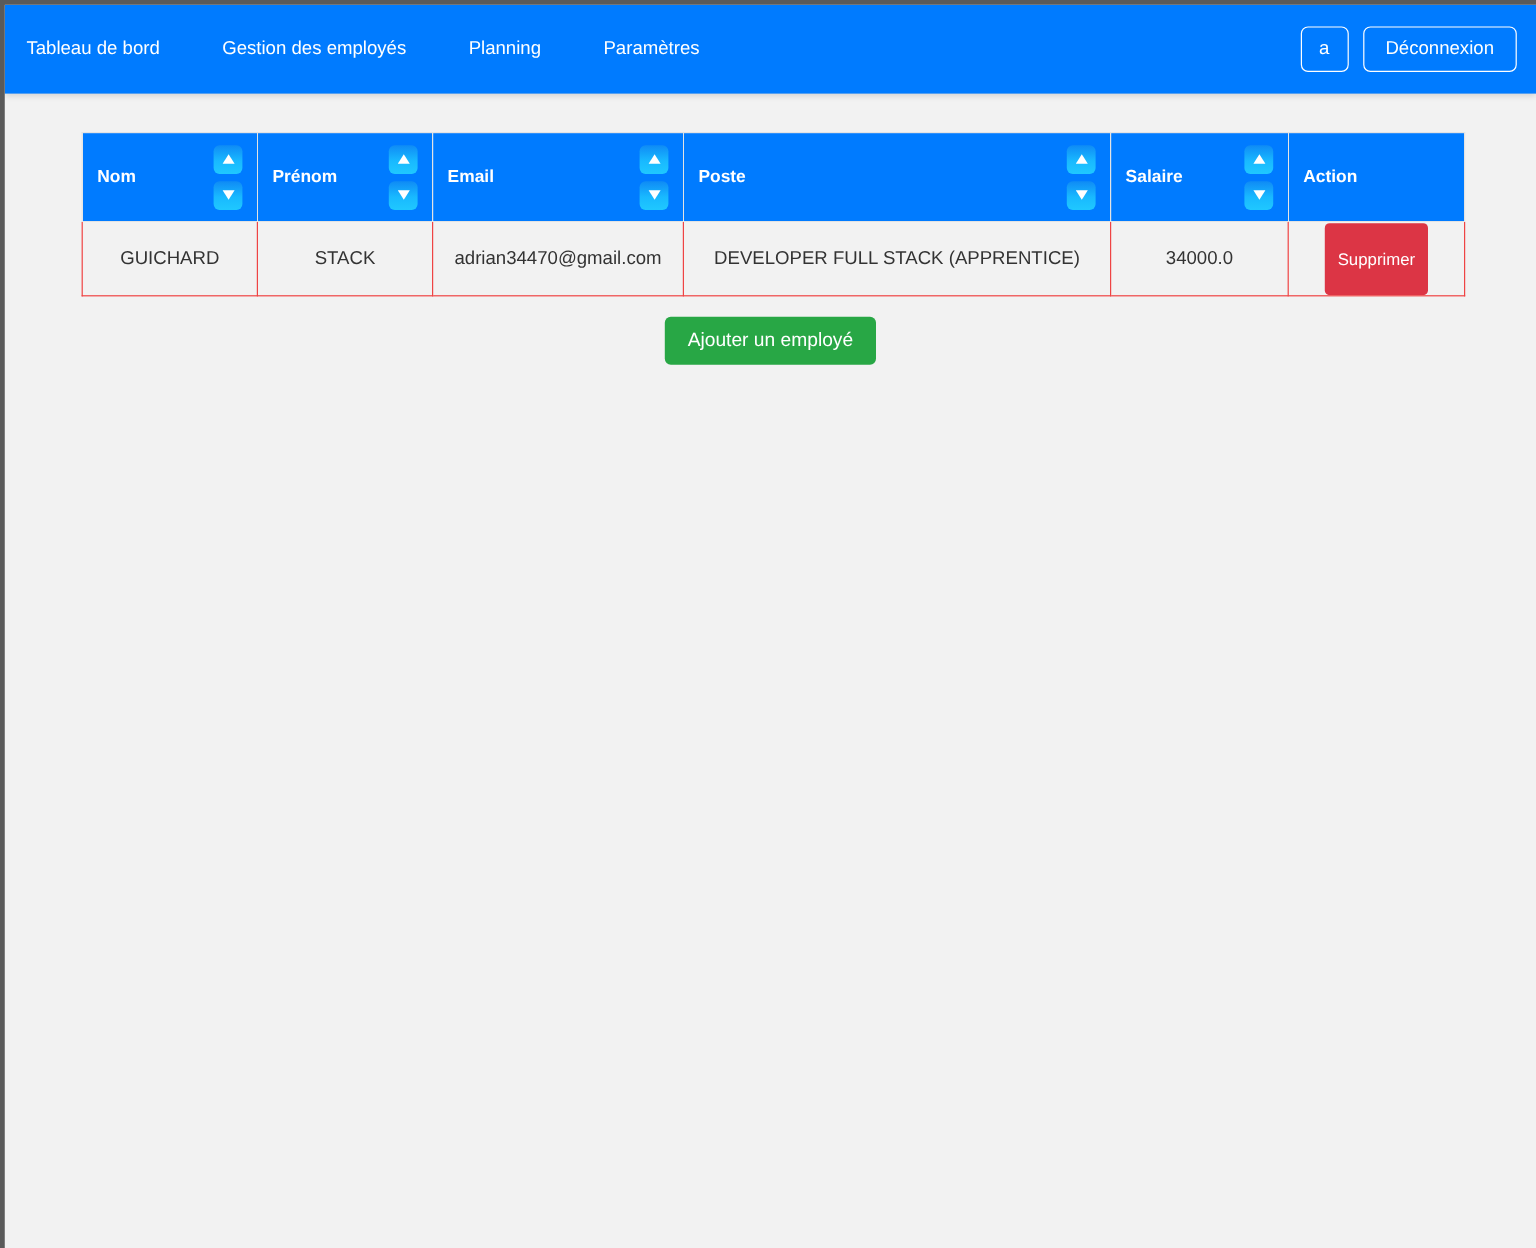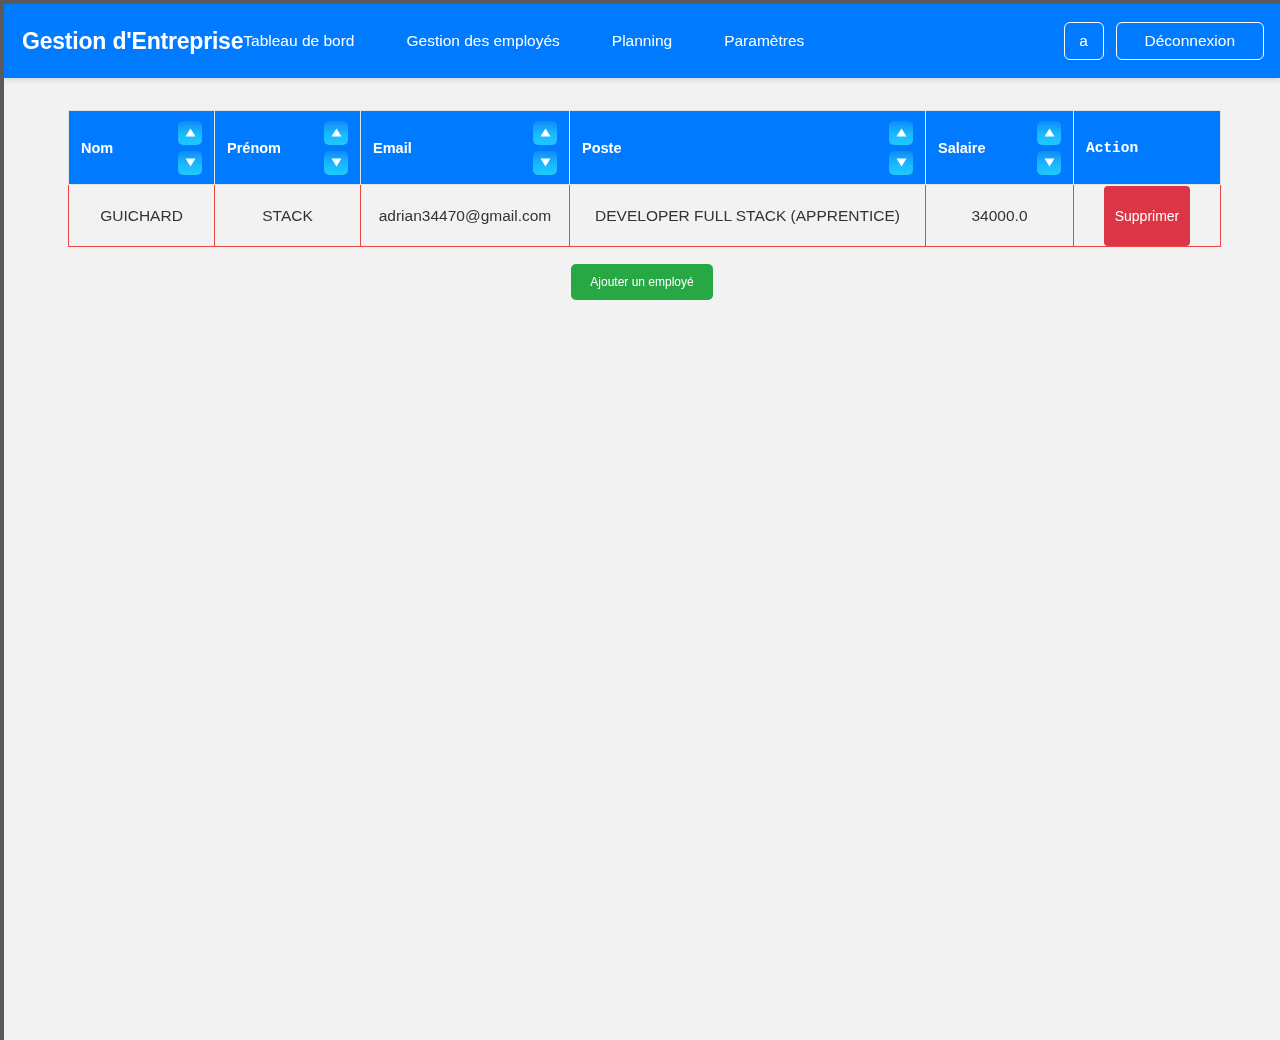--- a/index.html
+++ b/index.html
@@ -73,21 +73,21 @@
     align-items: center;
     gap: 12px;
   }
   .btn-outline {
     border: 1px solid #ffffff;
     border-radius: 6px;
     color: #ffffff;
     background: transparent;
     font-size: 15.5px;
     font-family: "Liberation Sans", sans-serif;
-    padding: 9px 28px;
+    padding: 9px 18px;
     cursor: pointer;
     white-space: nowrap;
     line-height: 1.2;
   }
   .btn-user { min-width: 40px; text-align: center; padding: 9px 12px; }
 
   
   .content {
     position: relative;
     background: #f2f2f2;
@@ -122,21 +122,21 @@
     padding: 0 12px;
     vertical-align: middle;
     text-align: left;
     position: relative;
   }
   th.col-nom     { width: 146px; }
   th.col-prenom  { width: 146px; }
   th.col-email   { width: 209px; }
   th.col-poste   { width: 356px; }
   th.col-salaire { width: 148px; }
-  th.col-action  { width: 147px; text-align: center; font-family: Liberation Mono, monospace; }
+  th.col-action  { width: 147px; text-align: center; }
 
   .th-inner {
     display: flex;
     align-items: center;
     justify-content: space-between;
     height: 100%;
     width: 100%;
   }
   .th-label { white-space: nowrap; }
   .sort-group {
@@ -190,35 +190,34 @@
   .add-row {
     display: flex;
     justify-content: center;
     padding-top: 17px;
   }
   .btn-success {
     background: #28a745;
     border: none;
     border-radius: 5px;
     color: #ffffff;
-    font-size: 12px;
+    font-size: 16px;
     font-family: "Liberation Sans", sans-serif;
     padding: 11px 19px;
     cursor: pointer;
     white-space: nowrap;
   }
 </style>
 </head>
 <body>
 
 <div id="window-frame">
   <div id="viewport">
 
     <nav class="navbar">
-      <span class="brand">Gestion d'Entreprise</span>
 
       <div class="nav-links">
         <a class="nav-link" href="#">Tableau de bord</a>
         <a class="nav-link" href="#">Gestion des employés</a>
         <a class="nav-link" href="#">Planning</a>
         <a class="nav-link" href="#">Paramètres</a>
       </div>
 
       <div class="nav-right">
         <button class="btn-outline btn-user">a</button>

